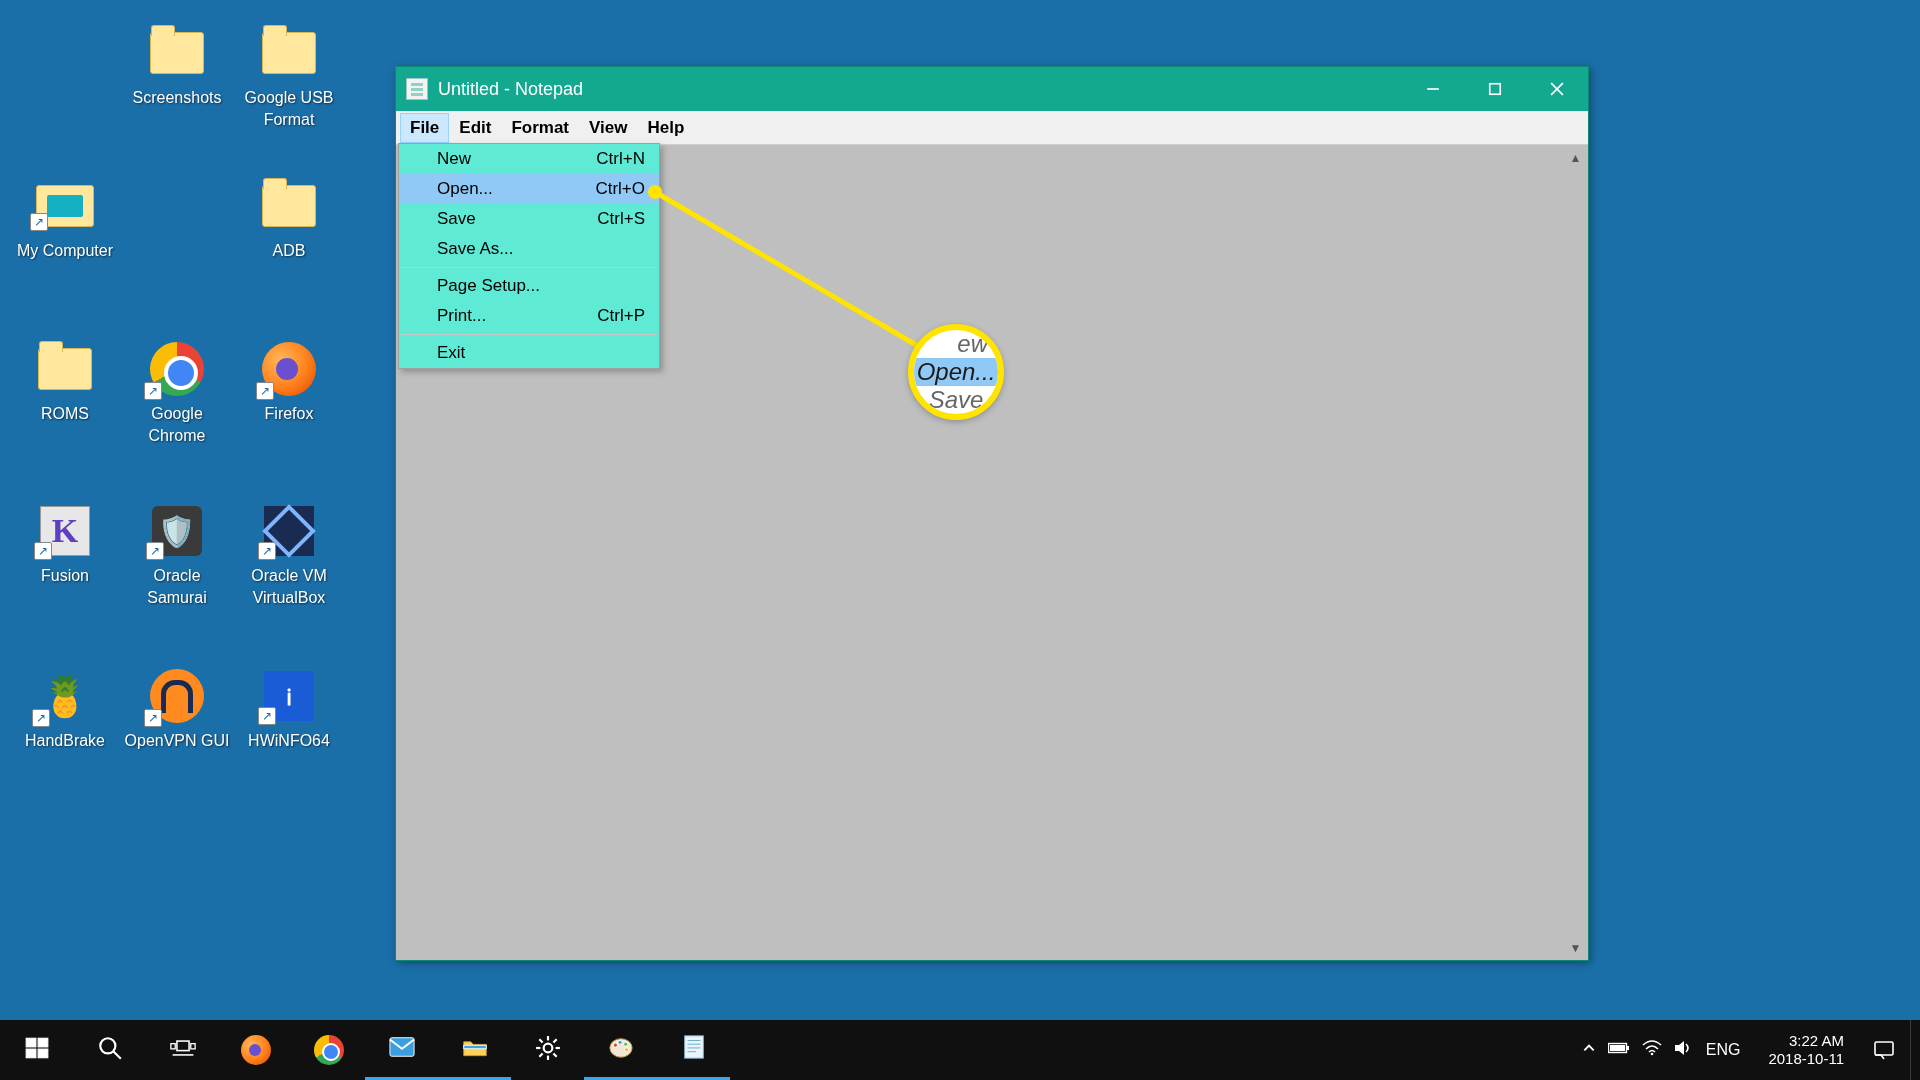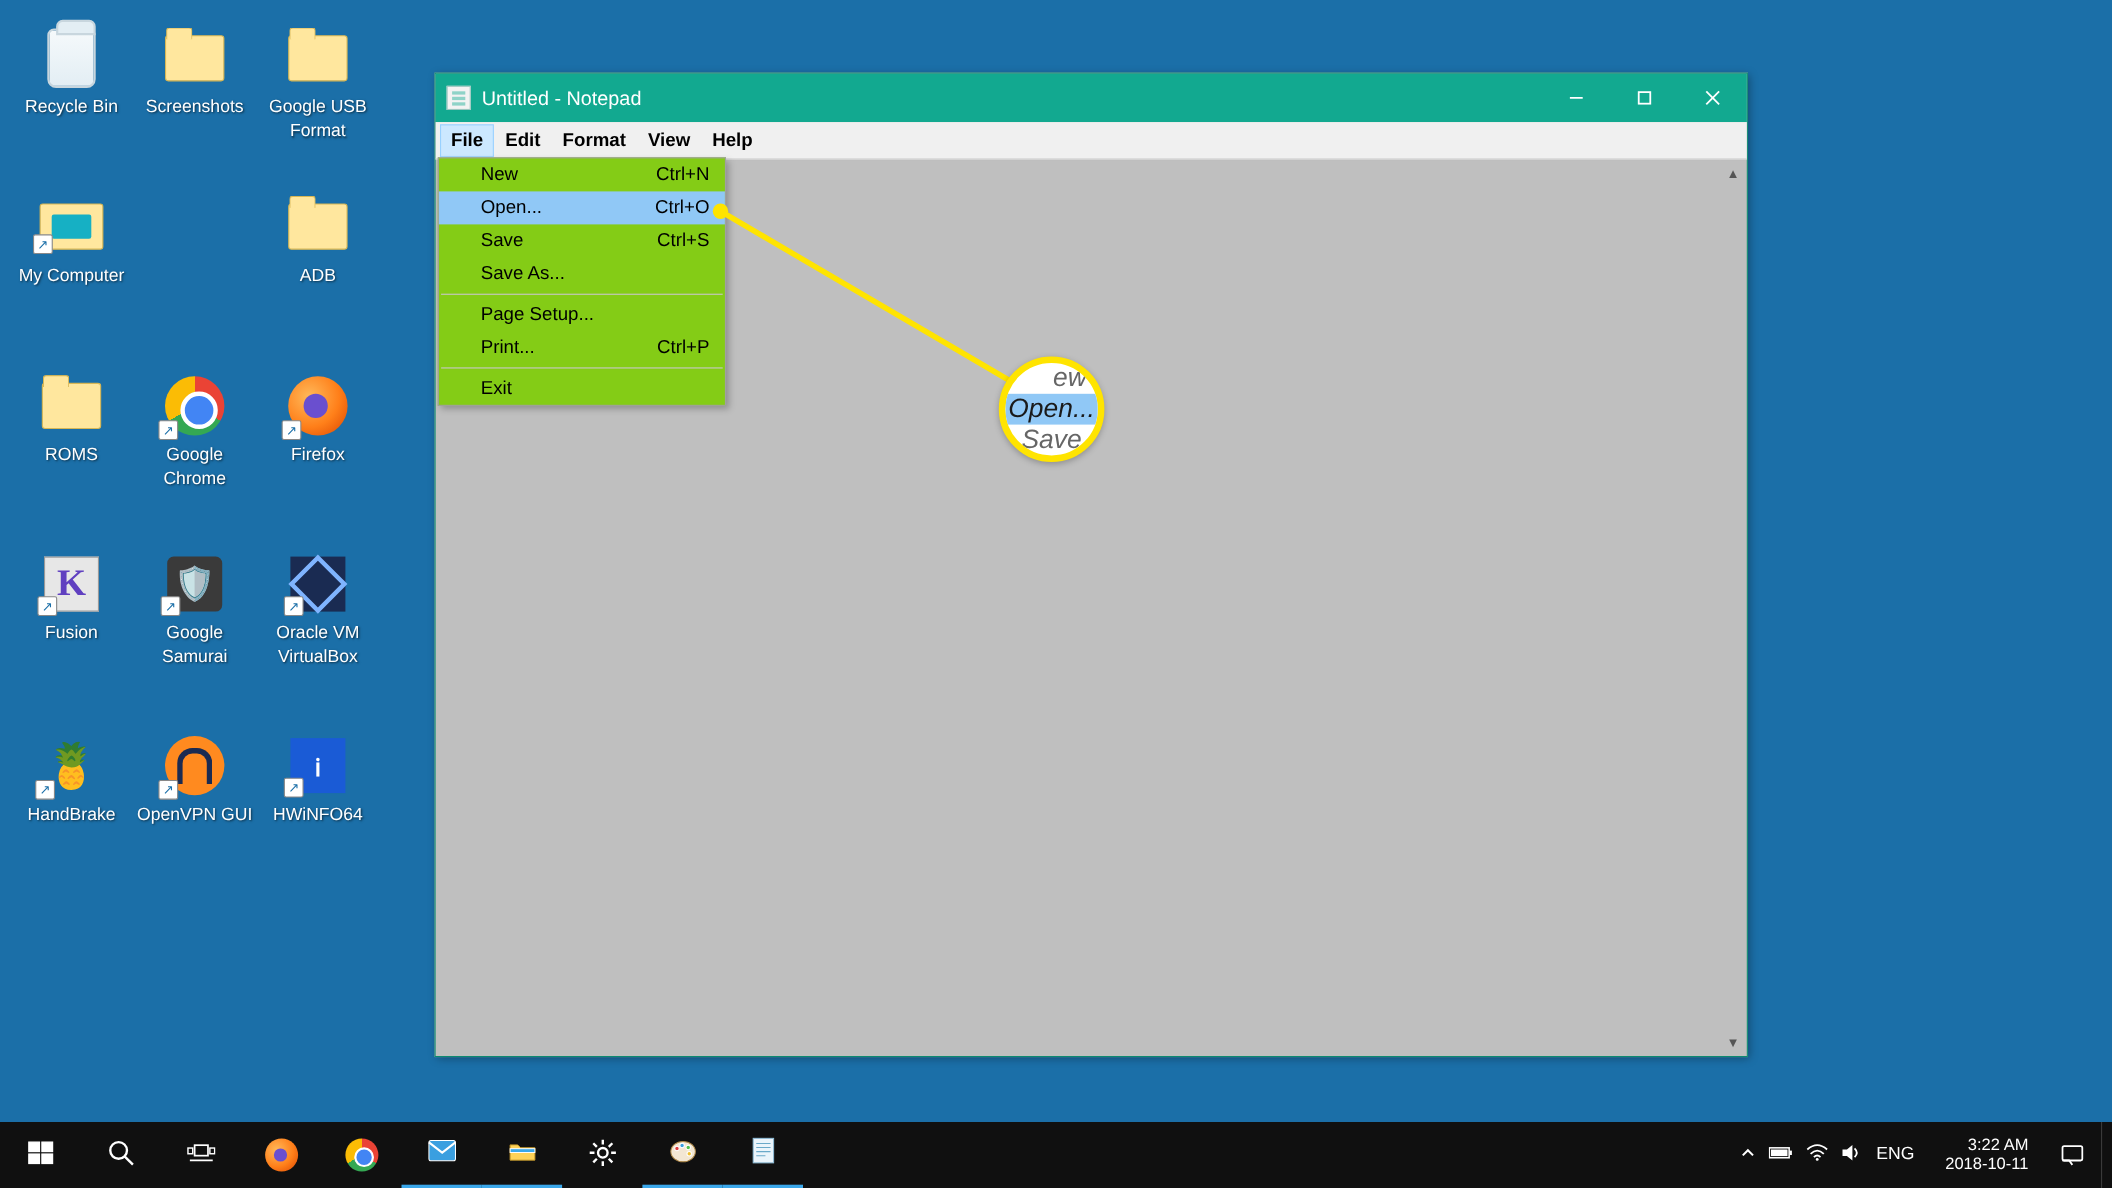--- a/index.html
+++ b/index.html
@@ -43,21 +43,21 @@
   .winbtn{width:62px;height:44px;display:flex;align-items:center;justify-content:center;color:#fff;font-size:16px;cursor:pointer;}
   .menubar{height:34px;background:#f0f0f0;display:flex;align-items:center;padding-left:4px;border-bottom:1px solid #d0d0d0;font-weight:bold;}
   .mitem{padding:5px 10px;font-size:17px;color:#000;cursor:pointer;}
   .mitem.open{background:#cce8ff;border:1px solid #99d1ff;padding:4px 9px;}
   .textarea{position:absolute;left:1px;right:25px;top:79px;bottom:1px;background:#bfbfbf;}
   .vscroll{position:absolute;right:1px;top:79px;bottom:1px;width:23px;background:#bfbfbf;}
   .vscroll .arrow{position:absolute;left:0;width:23px;height:23px;display:flex;align-items:center;justify-content:center;color:#555;font-size:12px;cursor:pointer;}
   .vscroll .au{top:0;} .vscroll .ad{bottom:0;}
 
   
-  .dropdown{position:absolute;left:398px;top:143px;width:262px;background:#84cc16;border:1px solid #a0a0a0;box-shadow:3px 3px 6px rgba(0,0,0,.25);}
+  .dropdown{position:absolute;left:398px;top:143px;width:262px;background:#5eead4;border:1px solid #a0a0a0;box-shadow:3px 3px 6px rgba(0,0,0,.25);}
   .drow{height:30px;display:flex;align-items:center;padding:0 14px 0 38px;font-size:17px;color:#000;cursor:pointer;}
   .drow .sc{margin-left:auto;}
   .drow.hi{background:#90c8f6;}
   .dsep{height:1px;background:#c8c8c8;margin:3px 2px;}
 
   
   .callout-line{position:absolute;pointer-events:none;}
   .mag{position:absolute;left:908px;top:324px;width:96px;height:96px;border-radius:50%;border:6px solid #ffe400;background:#fff;box-shadow:0 2px 6px rgba(0,0,0,.25);overflow:hidden;display:flex;flex-direction:column;font-size:24px;}
   .mag .r{height:32px;display:flex;align-items:center;justify-content:center;color:#333;font-style:italic;}
   .mag .r.top{justify-content:flex-end;padding-right:10px;color:#666;}
@@ -78,28 +78,20 @@
 
   .chrome-tb{width:30px;height:30px;border-radius:50%;background:conic-gradient(#ea4335 0 120deg,#34a853 120deg 240deg,#fbbc05 240deg 360deg);position:relative;}
   .chrome-tb:after{content:"";position:absolute;left:8px;top:8px;width:14px;height:14px;border-radius:50%;background:#4285f4;border:2px solid #fff;}
   .ff-tb{width:30px;height:30px;border-radius:50%;background:radial-gradient(circle at 35% 35%,#ffb95a,#ff7f19 55%,#d94300);position:relative;}
   .ff-tb:after{content:"";position:absolute;left:8px;top:9px;width:12px;height:12px;border-radius:50%;background:#6a4fcf;}
 </style>
 </head>
 <body>
 
 <div class="desktop" id="desktop">
-    <div class="dicon" style="left: 10px; top: 22px;">
-      <div class="ic">
-        <div class="iconwrap">
-          <div class="bin"></div>
-        </div>
-      </div>
-      <div class="lbl">Recycle Bin</div>
-    </div>
     <div class="dicon" style="left: 122px; top: 22px;">
       <div class="ic">
         <div class="iconwrap">
           <div class="folder"></div>
         </div>
       </div>
       <div class="lbl">Screenshots</div>
     </div>
     <div class="dicon" style="left: 234px; top: 22px;">
       <div class="ic">
@@ -161,21 +153,21 @@
       </div>
       <div class="lbl">Fusion</div>
     </div>
     <div class="dicon" style="left: 122px; top: 500px;">
       <div class="ic">
         <div class="iconwrap">
           <div class="ms-ic">🛡️</div>
           <span class="shortcut">↗</span>
         </div>
       </div>
-      <div class="lbl">Google Samurai</div>
+      <div class="lbl">Oracle Samurai</div>
     </div>
     <div class="dicon" style="left: 234px; top: 500px;">
       <div class="ic">
         <div class="iconwrap">
           <div class="vbox-ic"></div>
           <span class="shortcut">↗</span>
         </div>
       </div>
       <div class="lbl">Oracle VM VirtualBox</div>
     </div>

